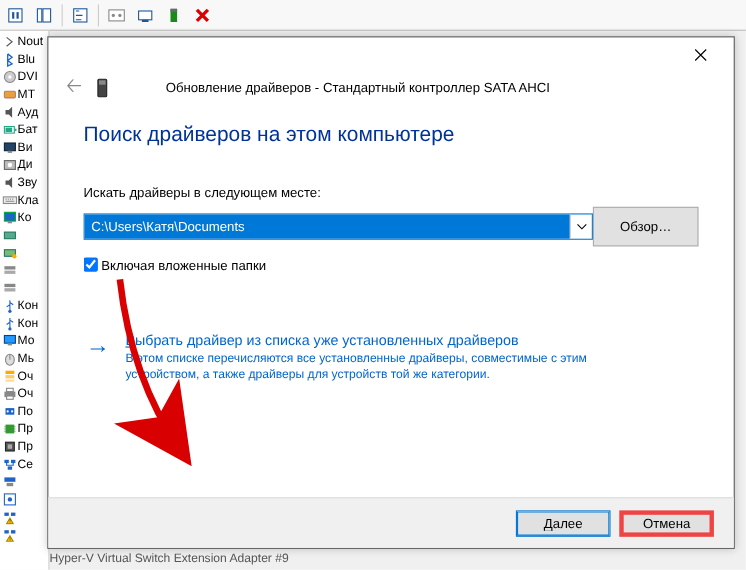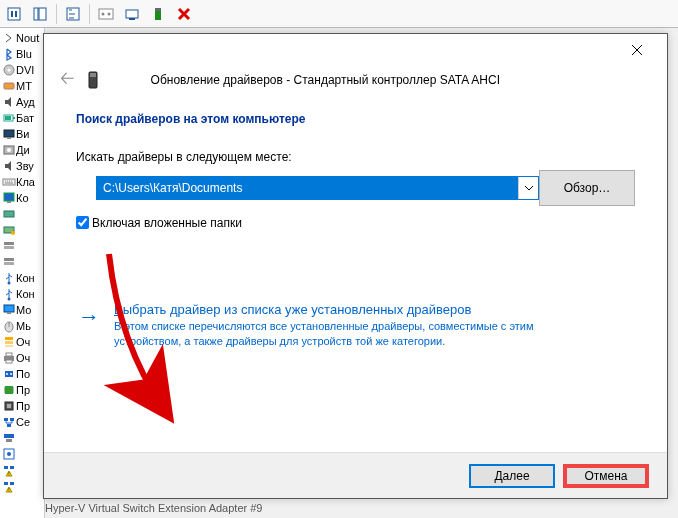--- a/index.html
+++ b/index.html
@@ -56,24 +56,24 @@
   }
   .back-arrow { color: #888; font-size: 18px; }
   .dev-icon { width: 12px; height: 20px; }
   .dev-icon svg { width: 12px; height: 20px; }
   .header-title { font-size: 12px; color: #000; padding-left: 40px; }
   .content {
     flex: 1; padding: 18px 32px 10px 32px;
     position: relative;
   }
   .main-heading {
-    color: #003399; font-size: 12px; font-weight: 700; margin-bottom: 24px;
+    color: #003399; font-size: 19px; font-weight: 400; margin-bottom: 34px;
   }
   .field-label { font-size: 12px; margin-bottom: 6px; }
-  .path-row { display: flex; align-items: center; margin-bottom: 10px; margin-left: 20px; }
+  .path-row { display: flex; align-items: center; margin-bottom: 10px; }
   .combo {
     flex: 1; height: 24px; border: 1px solid #0078d7;
     display: flex; align-items: center;
     position: relative;
   }
   .combo .selected-text {
     flex: 1; background: #0078d7; color: #fff; height: 100%;
     display: flex; align-items: center; padding: 0 6px; font-size: 12px;
   }
   .combo .dd-btn {

